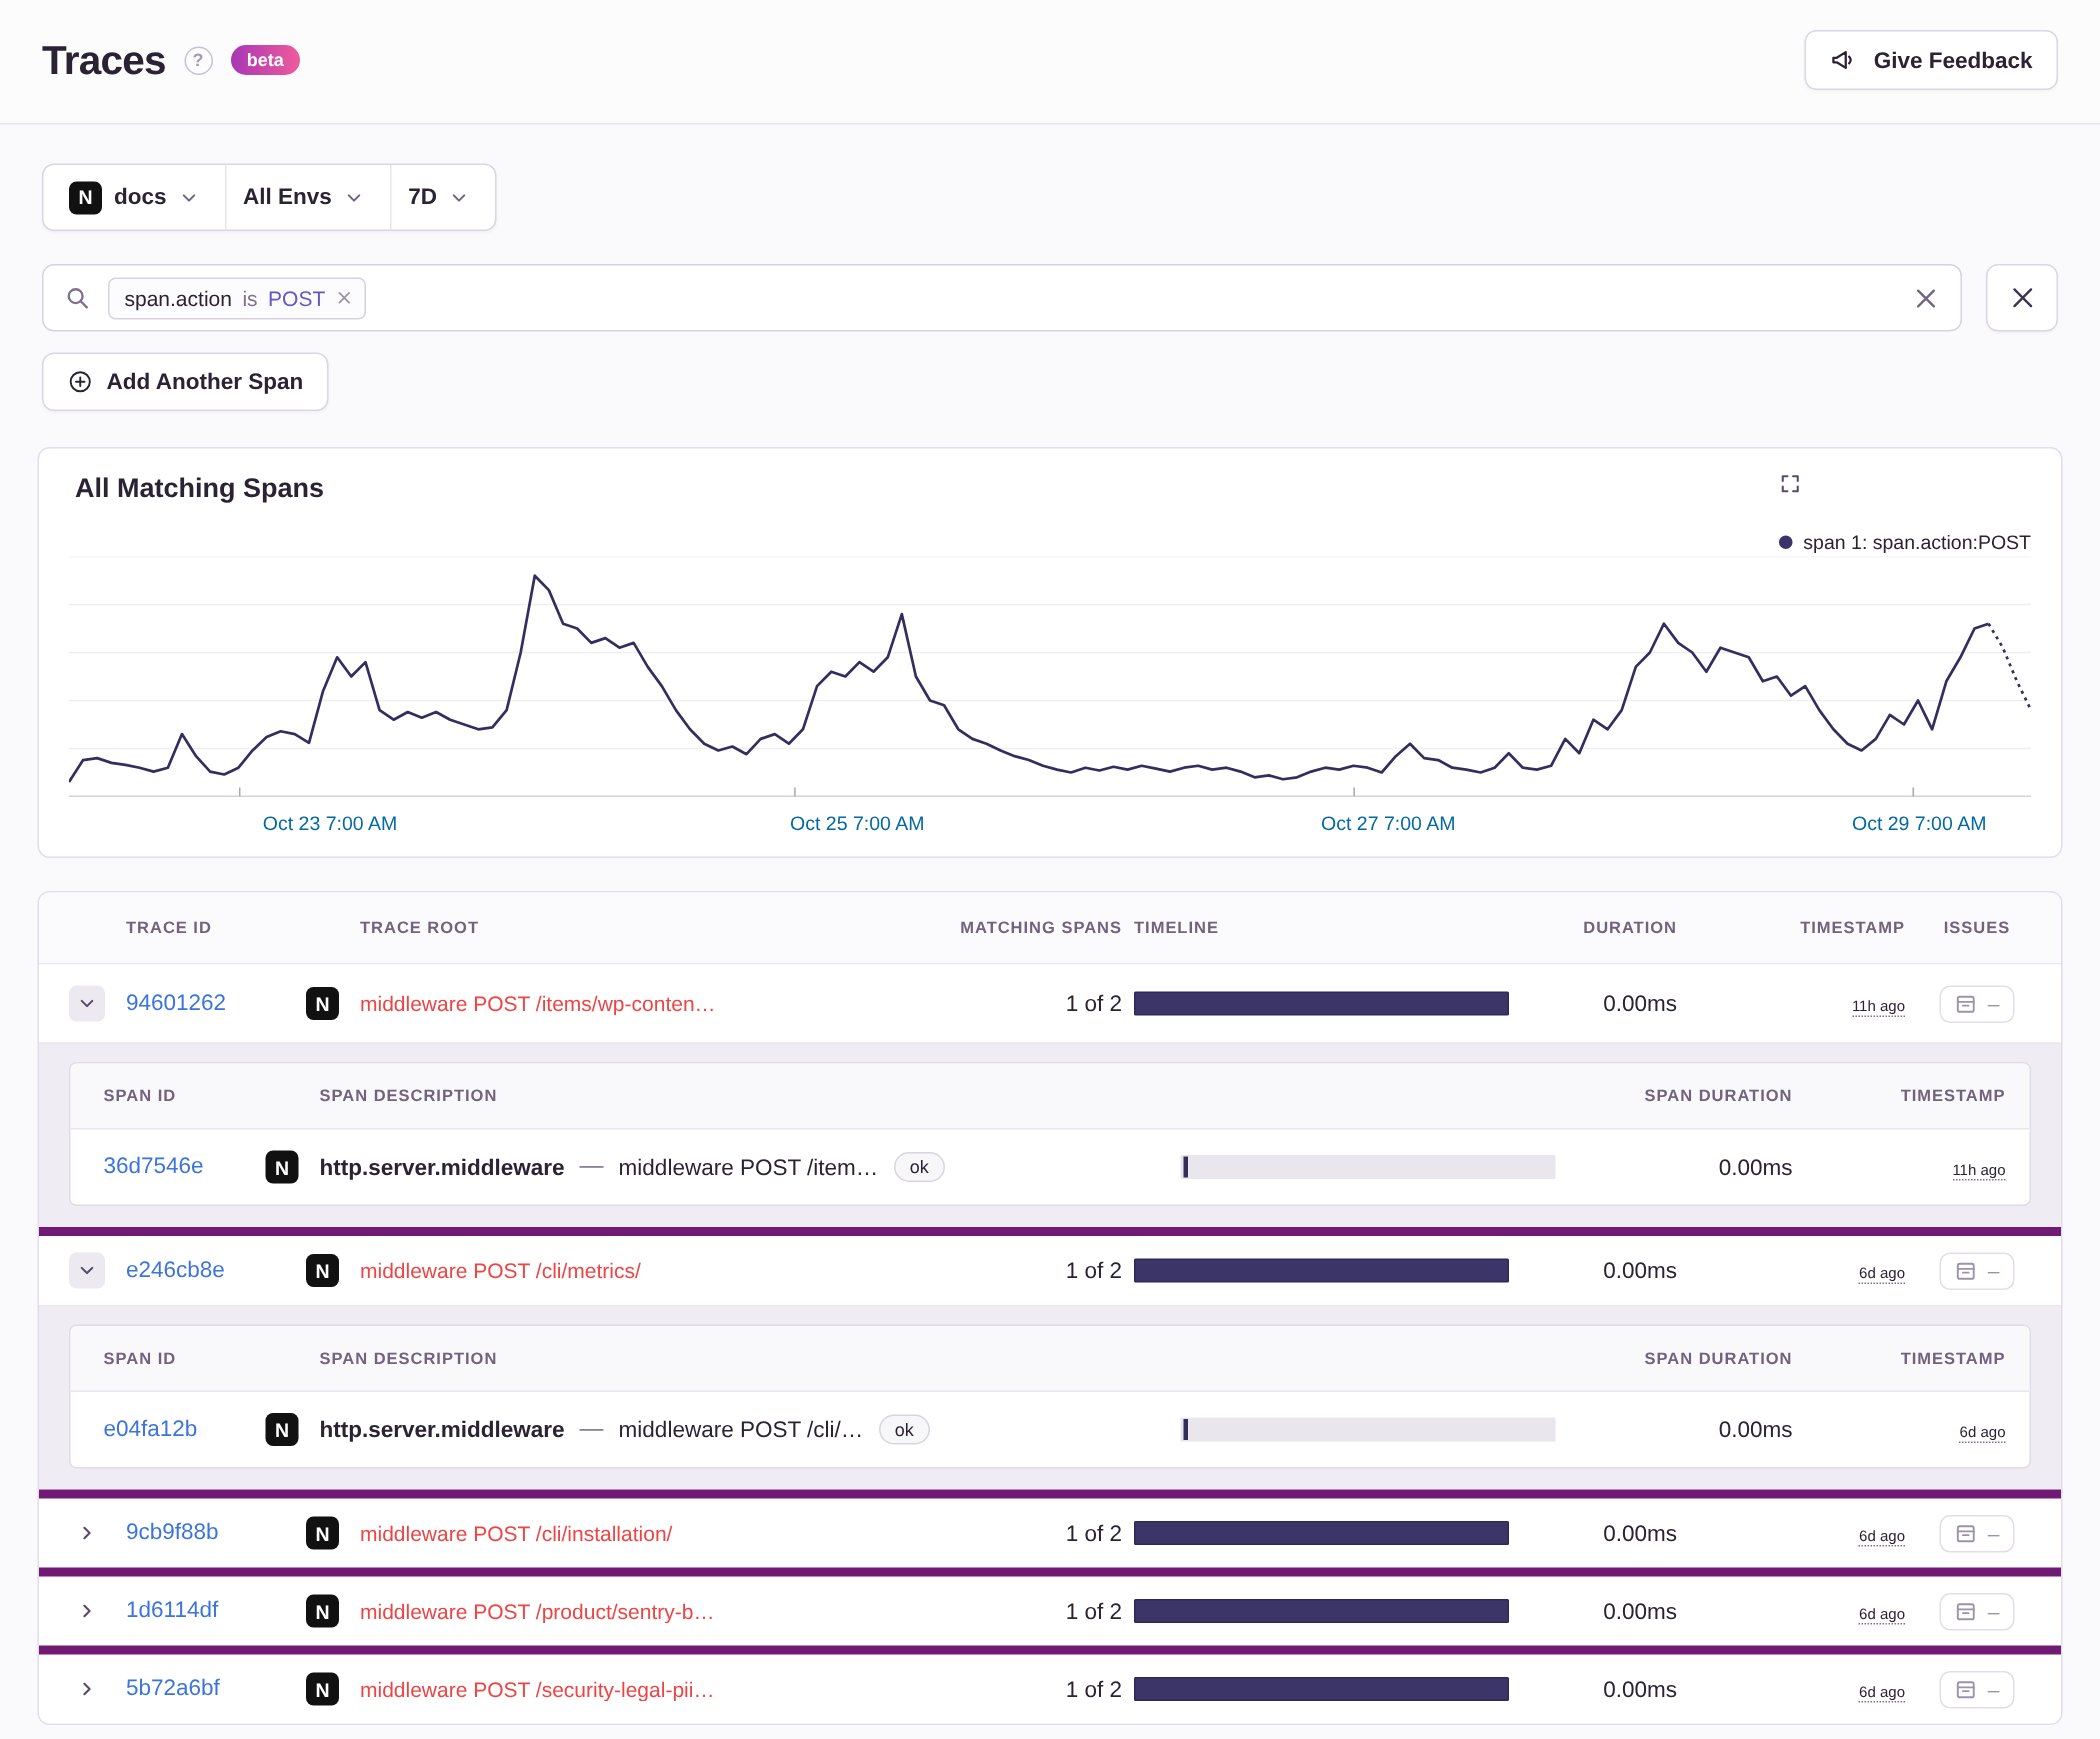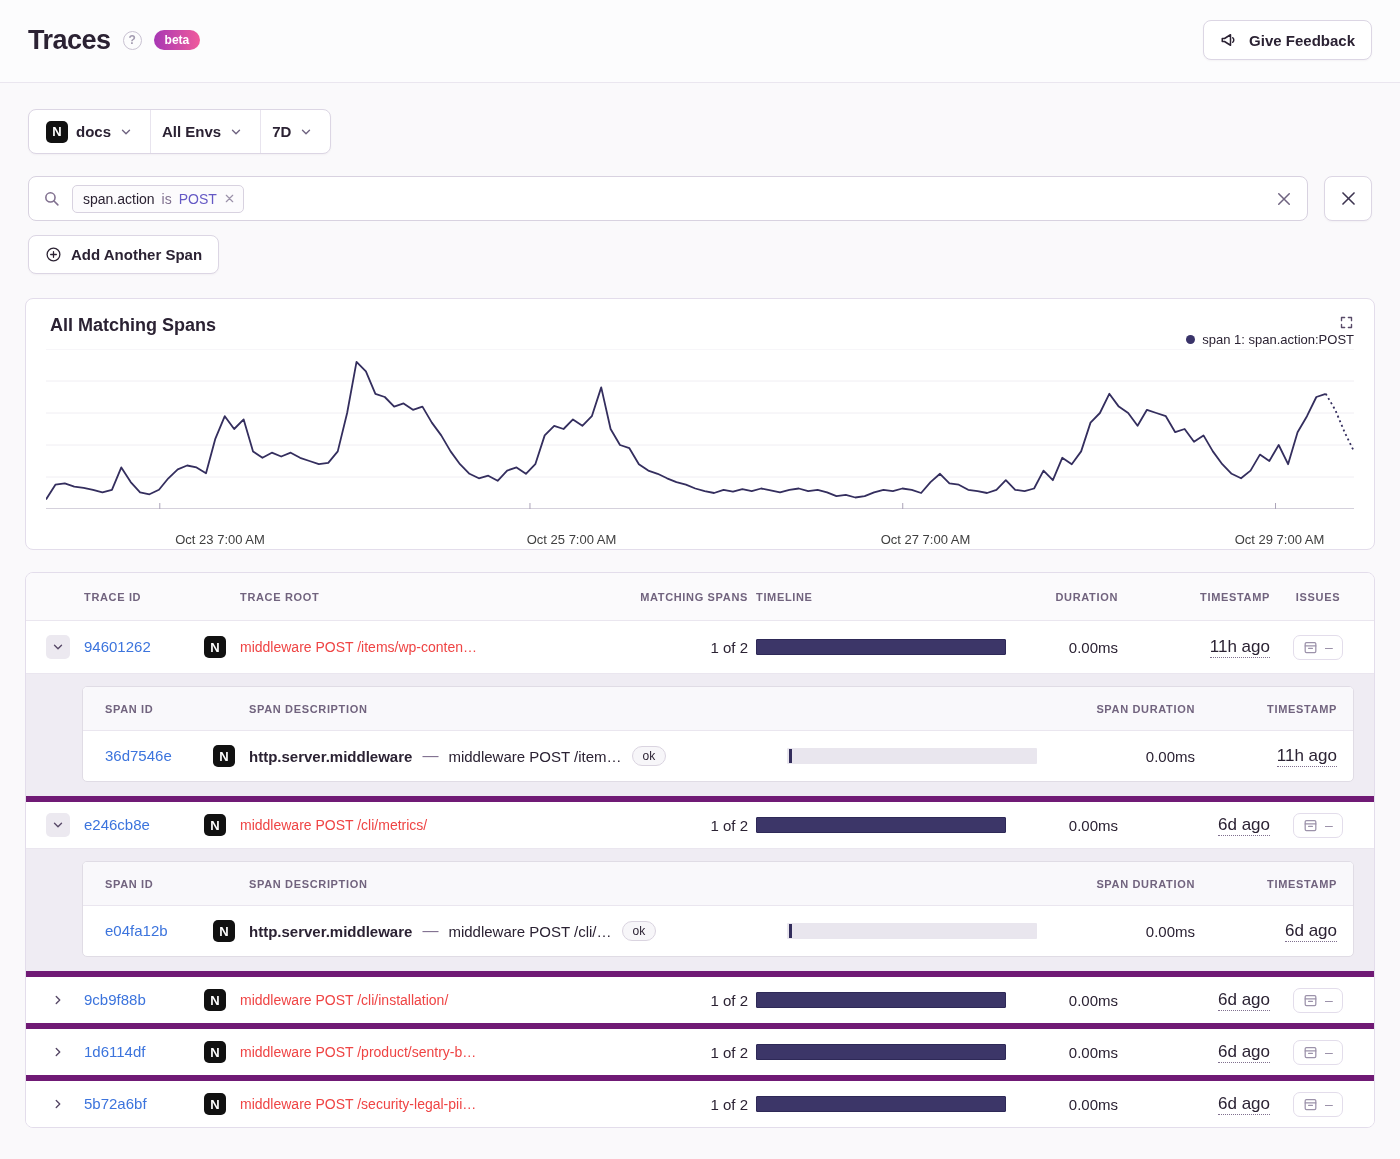--- a/index.html
+++ b/index.html
@@ -88,36 +88,36 @@
     cursor:pointer; box-shadow:0 1px 2px rgba(43,34,51,0.04);
   }
   
   .chart-panel {
     margin:24px 25px 0 25px; background:#fff;
     border:1px solid #e3ddeb; border-radius:8px;
     padding:16px 20px 10px 20px; position:relative;
   }
   .chart-head { display:flex; justify-content:space-between; align-items:flex-start; }
   .chart-title { font-size:18px; font-weight:700; padding-left:4px; }
-  .chart-head-right { display:flex; flex-direction:column; align-items:flex-end; gap:2px; }
+  .chart-head-right { display:flex; flex-direction:column; align-items:flex-start; gap:24px; }
   .expand-icon { color:#584a68; cursor:pointer; display:inline-flex; }
   .legend-item { display:flex; align-items:center; gap:7px; font-size:13px; color:#2b2233; cursor:pointer; }
   .legend-dot { width:9px; height:9px; border-radius:50%; background:#393369; }
   .chart-body { display:flex; margin-top:2px; }
   .y-axis { width:66px; position:relative; height:160px; flex:0 0 aupx; }
   .y-axis span {
     position:absolute; right:8px; transform:translateY(-50%);
     font-size:13px; color:#71637e;
   }
   .plot { flex:1; position:relative; height:160px; }
   .plot svg { position:absolute; inset:0; width:100%; height:100%; }
   .x-axis { position:relative; height:30px; margin-left:66px; }
   .x-axis span {
-    position:absolute; top:23px; transform:translateX(-50%);
-    font-size:13px; color:#404040; white-space:nowrap;
+    position:absolute; top:10px; transform:translateX(-50%);
+    font-size:13px; color:#0369a1; white-space:nowrap;
   }
   
   .trace-table {
     margin:22px 25px 0 25px; background:#fff;
     border:1px solid #e3ddeb; border-radius:8px; overflow:hidden;
   }
   .t-head, .t-row {
     display:grid;
     grid-template-columns:30px 112px 28px 1fr 110px 250px 104px 144px 80px;
     column-gap:8px; align-items:center;
@@ -138,32 +138,32 @@
   .chev-btn.open { background:#ece9f0; }
   .id-link { color:#3c74dd; font-size:15px; text-decoration:none; cursor:pointer; }
   .root-text { font-size:14px; color:#ef4444; white-space:nowrap; overflow:hidden; }
   .cell-right { text-align:right; font-size:15px; color:#2b2233; }
   .bar-full {
     height:16px; width:100%; background:#3c3668;
     border:1px solid #2e2957; border-radius:1px;
   }
   .age {
     display:inline-block; border-bottom:1px dotted #80708f;
-    font-size:17px; color:#2b2233; cursor:default;
+    font-size:10px; color:#2b2233; cursor:default;
   }
   .issues-cell { display:flex; justify-content:center; }
   .issues-btn {
     display:inline-flex; align-items:center; gap:7px;
     border:1px solid #e3ddeb; background:#fff; border-radius:7px;
     padding:4px 9px; cursor:pointer; color:#9c92aa;
   }
   .issues-dash { font-size:14px; color:#9c92aa; line-height:1; }
   
   .band { background:#efecf3; padding:12px 20px 14px 20px; border-top:1px solid #eae6ef; }
-  .sub-table { background:#fff; border:1px solid #e0dce5; border-radius:5px; overflow:hidden;margin-left:36px; }
+  .sub-table { background:#fff; border:1px solid #e0dce5; border-radius:5px; overflow:hidden; }
   .s-head, .s-row {
     display:grid;
     grid-template-columns:100px 28px 1fr 250px 150px 134px;
     column-gap:8px; align-items:center; padding:0 16px 0 22px;
   }
   .s-head { height:44px; background:#f9f8fb; border-bottom:1px solid #eae6ef; }
   .s-row { height:50px; }
   .desc-wrap { display:flex; align-items:center; gap:10px; min-width:0; }
   .span-op { font-weight:700; font-size:15px; white-space:nowrap; }
   .span-dash { color:#80708f; }

